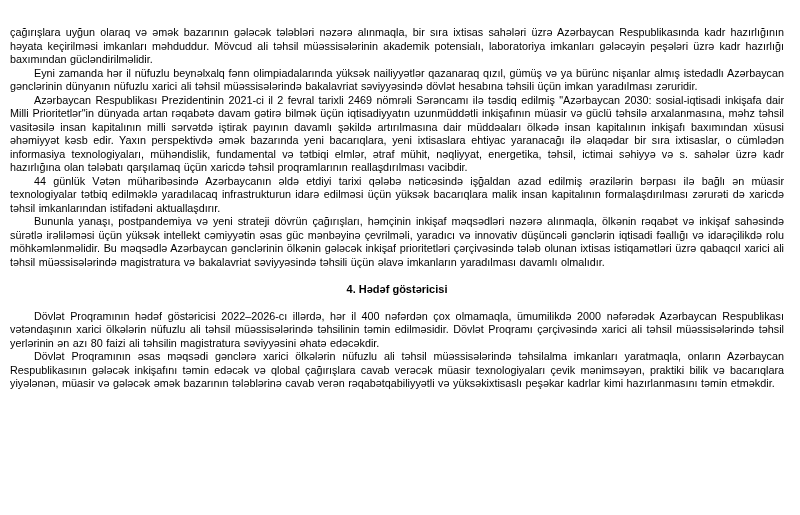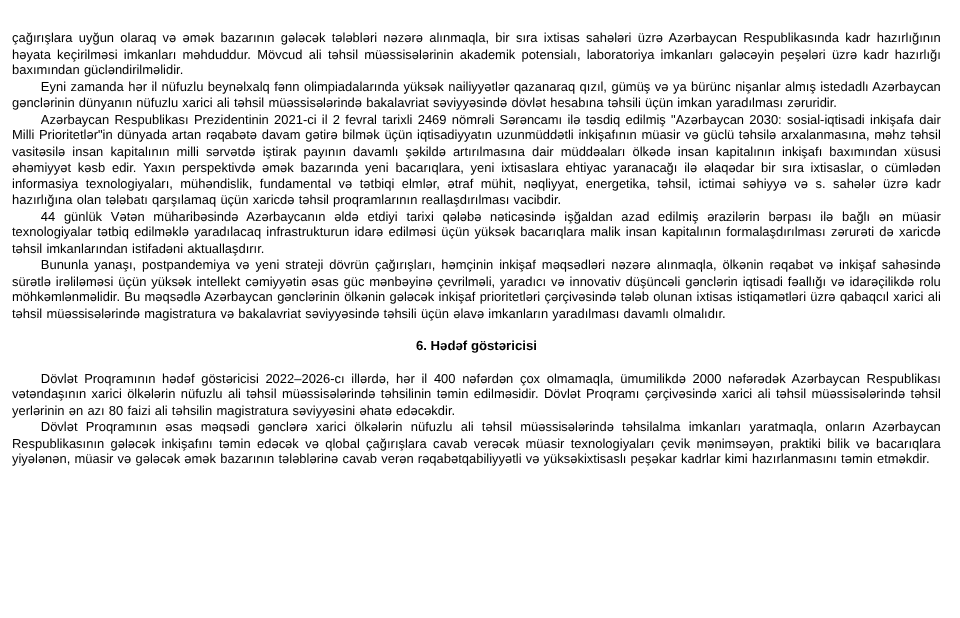--- a/index.html
+++ b/index.html
@@ -40,16 +40,16 @@
 </style>
 </head>
 <body>
 
 <div class="page">
   <p class="para no-indent">çağırışlara uyğun olaraq və əmək bazarının gələcək tələbləri nəzərə alınmaqla, bir sıra ixtisas sahələri üzrə Azərbaycan Respublikasında kadr hazırlığının həyata keçirilməsi imkanları məhduddur. Mövcud ali təhsil müəssisələrinin akademik potensialı, laboratoriya imkanları gələcəyin peşələri üzrə kadr hazırlığı baxımından gücləndirilməlidir.</p>
   <p class="para">Eyni zamanda hər il nüfuzlu beynəlxalq fənn olimpiadalarında yüksək nailiyyətlər qazanaraq qızıl, gümüş və ya bürünc nişanlar almış istedadlı Azərbaycan gənclərinin dünyanın nüfuzlu xarici ali təhsil müəssisələrində bakalavriat səviyyəsində dövlət hesabına təhsili üçün imkan yaradılması zəruridir.</p>
   <p class="para">Azərbaycan Respublikası Prezidentinin 2021-ci il 2 fevral tarixli 2469 nömrəli Sərəncamı ilə təsdiq edilmiş "Azərbaycan 2030: sosial-iqtisadi inkişafa dair Milli Prioritetlər"in dünyada artan rəqabətə davam gətirə bilmək üçün iqtisadiyyatın uzunmüddətli inkişafının müasir və güclü təhsilə arxalanmasına, məhz təhsil vasitəsilə insan kapitalının milli sərvətdə iştirak payının davamlı şəkildə artırılmasına dair müddəaları ölkədə insan kapitalının inkişafı baxımından xüsusi əhəmiyyət kəsb edir. Yaxın perspektivdə əmək bazarında yeni bacarıqlara, yeni ixtisaslara ehtiyac yaranacağı ilə əlaqədar bir sıra ixtisaslar, o cümlədən informasiya texnologiyaları, mühəndislik, fundamental və tətbiqi elmlər, ətraf mühit, nəqliyyat, energetika, təhsil, ictimai səhiyyə və s. sahələr üzrə kadr hazırlığına olan tələbatı qarşılamaq üçün xaricdə təhsil proqramlarının reallaşdırılması vacibdir.</p>
   <p class="para">44 günlük Vətən müharibəsində Azərbaycanın əldə etdiyi tarixi qələbə nəticəsində işğaldan azad edilmiş ərazilərin bərpası ilə bağlı ən müasir texnologiyalar tətbiq edilməklə yaradılacaq infrastrukturun idarə edilməsi üçün yüksək bacarıqlara malik insan kapitalının formalaşdırılması zərurəti də xaricdə təhsil imkanlarından istifadəni aktuallaşdırır.</p>
   <p class="para">Bununla yanaşı, postpandemiya və yeni strateji dövrün çağırışları, həmçinin inkişaf məqsədləri nəzərə alınmaqla, ölkənin rəqabət və inkişaf sahəsində sürətlə irəliləməsi üçün yüksək intellekt cəmiyyətin əsas güc mənbəyinə çevrilməli, yaradıcı və innovativ düşüncəli gənclərin iqtisadi fəallığı və idarəçilikdə rolu möhkəmlənməlidir. Bu məqsədlə Azərbaycan gənclərinin ölkənin gələcək inkişaf prioritetləri çərçivəsində tələb olunan ixtisas istiqamətləri üzrə qabaqcıl xarici ali təhsil müəssisələrində magistratura və bakalavriat səviyyəsində təhsili üçün əlavə imkanların yaradılması davamlı olmalıdır.</p>
-  <h3 class="heading">6. Hədəf göstəricisi</h3>
+  <h3 class="heading">4. Hədəf göstəricisi</h3>
   <p class="para">Dövlət Proqramının hədəf göstəricisi 2022–2026-cı illərdə, hər il 400 nəfərdən çox olmamaqla, ümumilikdə 2000 nəfərədək Azərbaycan Respublikası vətəndaşının xarici ölkələrin nüfuzlu ali təhsil müəssisələrində təhsilinin təmin edilməsidir. Dövlət Proqramı çərçivəsində xarici ali təhsil müəssisələrində təhsil yerlərinin ən azı 80 faizi ali təhsilin magistratura səviyyəsini əhatə edəcəkdir.</p>
   <p class="para">Dövlət Proqramının əsas məqsədi gənclərə xarici ölkələrin nüfuzlu ali təhsil müəssisələrində təhsilalma imkanları yaratmaqla, onların Azərbaycan Respublikasının gələcək inkişafını təmin edəcək və qlobal çağırışlara cavab verəcək müasir texnologiyaları çevik mənimsəyən, praktiki bilik və bacarıqlara yiyələnən, müasir və gələcək əmək bazarının tələblərinə cavab verən rəqabətqabiliyyətli və yüksəkixtisaslı peşəkar kadrlar kimi hazırlanmasını təmin etməkdir.</p>
 </div>
 
 </body></html>

